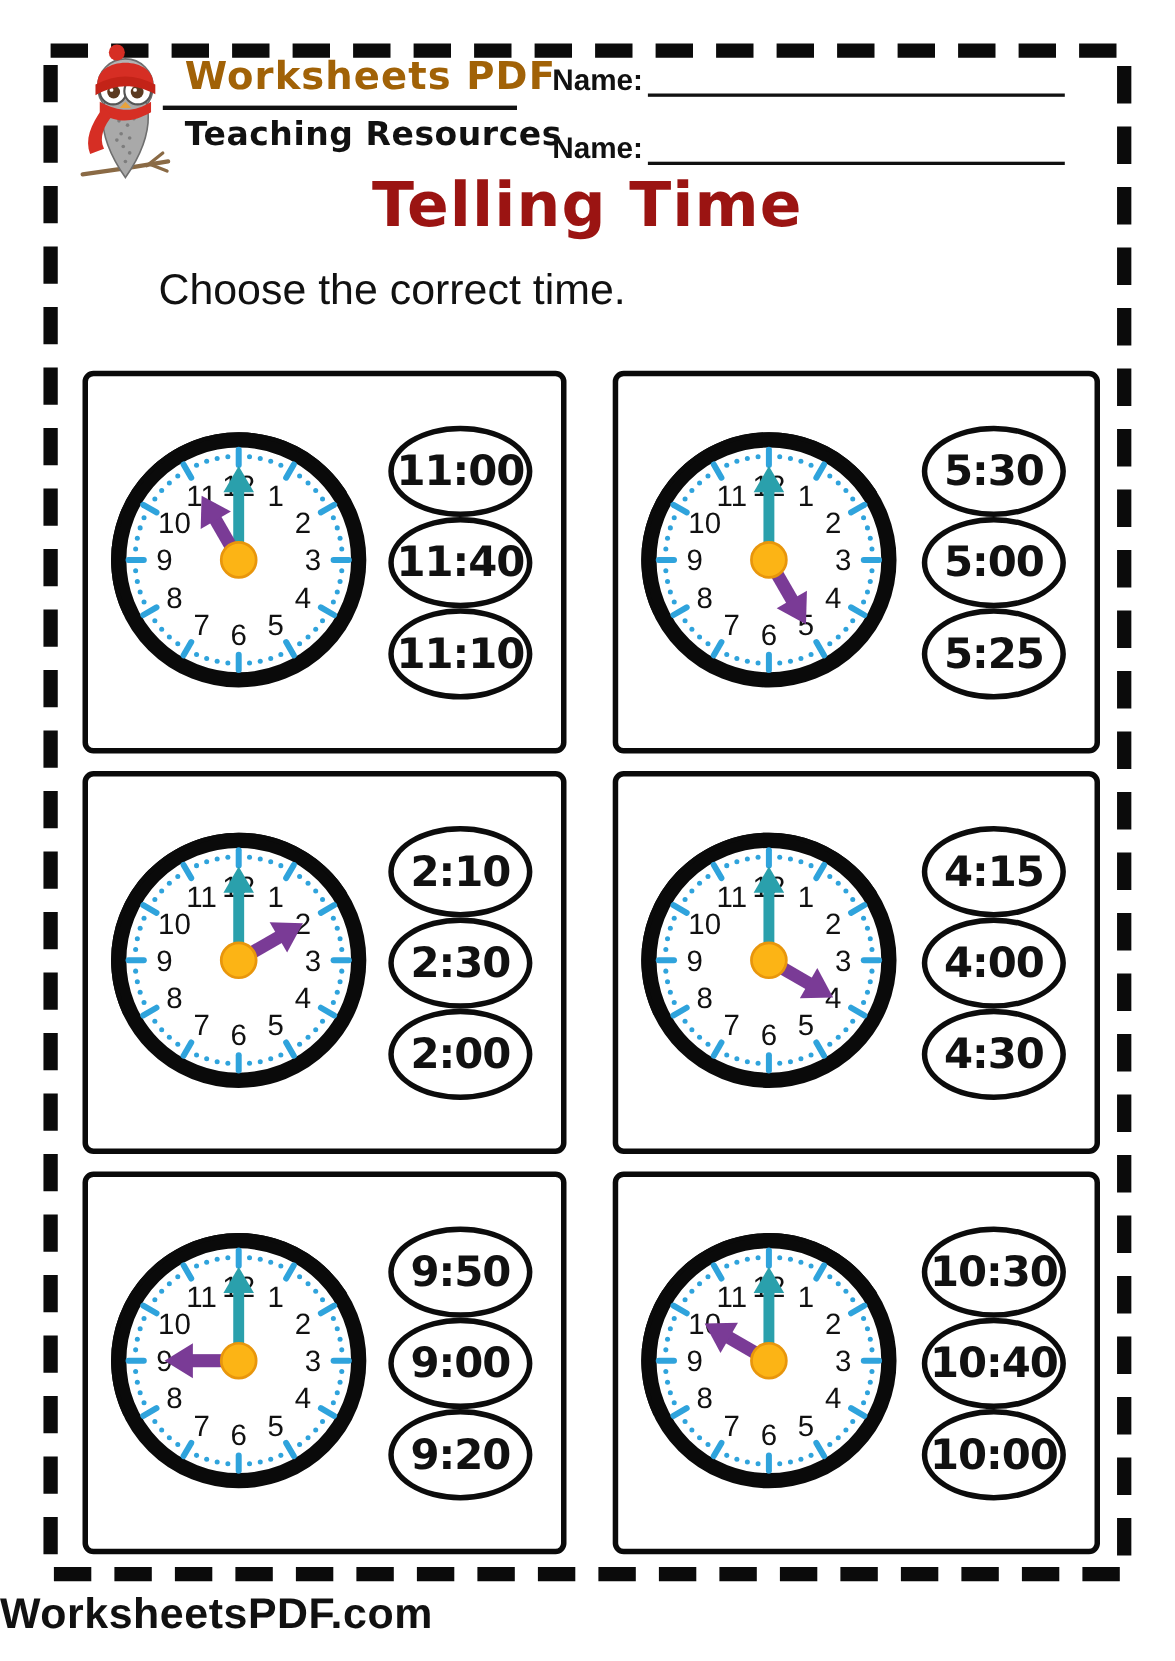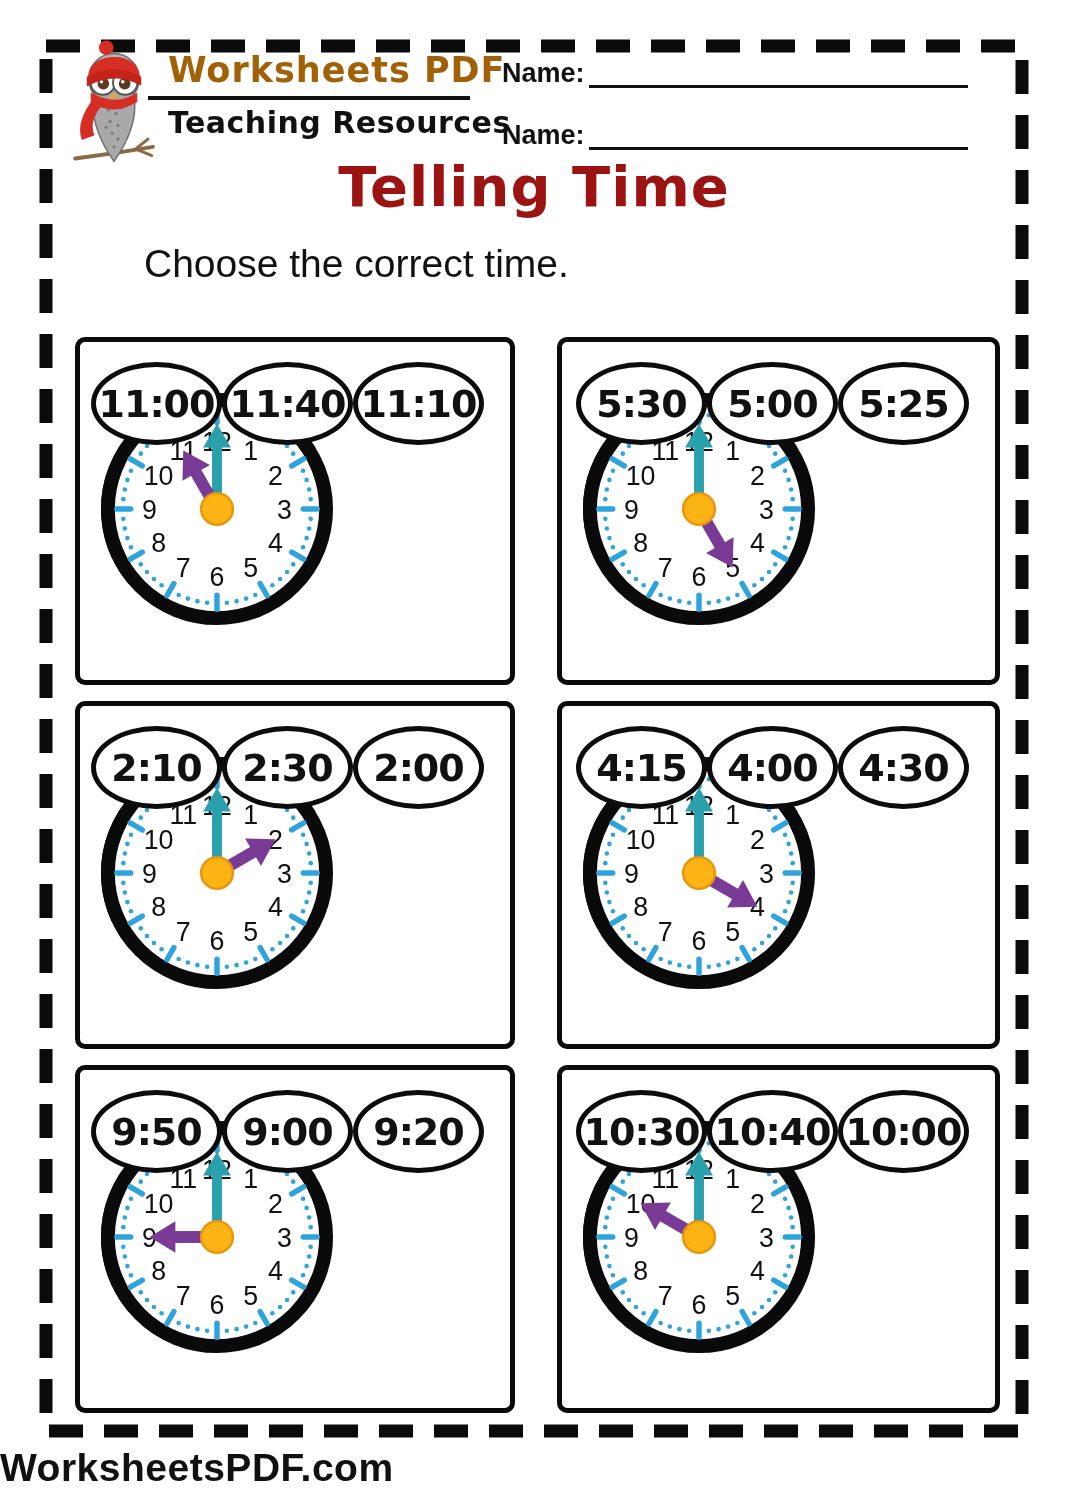--- a/index.html
+++ b/index.html
@@ -28,21 +28,21 @@
     position:absolute;left:75px;top:337px;display:grid;
     grid-template-columns:440px 443px;column-gap:42px;grid-auto-rows:348px;row-gap:16px;
   }
   .panel{
     box-sizing:border-box;border:5px solid #0a0a0a;border-radius:10px;
     position:relative;background:#fff;
   }
   .clock-wrap{position:absolute;left:18px;top:48px;width:238px;height:238px;}
   .options{
     position:absolute;right:26px;top:20px;bottom:20px;
-    display:flex;flex-direction:row;justify-content:center;
+    display:flex;flex-direction:column;justify-content:center;
   }
   .oval{
     box-sizing:border-box;width:131px;height:83px;border:5px solid #0c0c0c;border-radius:50%;
     display:flex;align-items:center;justify-content:center;background:#fff;
     font-family:"DejaVu Sans",sans-serif;font-size:38px;font-weight:bold;letter-spacing:-1px;
   }
   .footer{
     position:absolute;top:1446px;left:0;width:100%;text-align:left;
     font-size:39px;font-weight:bold;letter-spacing:0.5px;
   }

